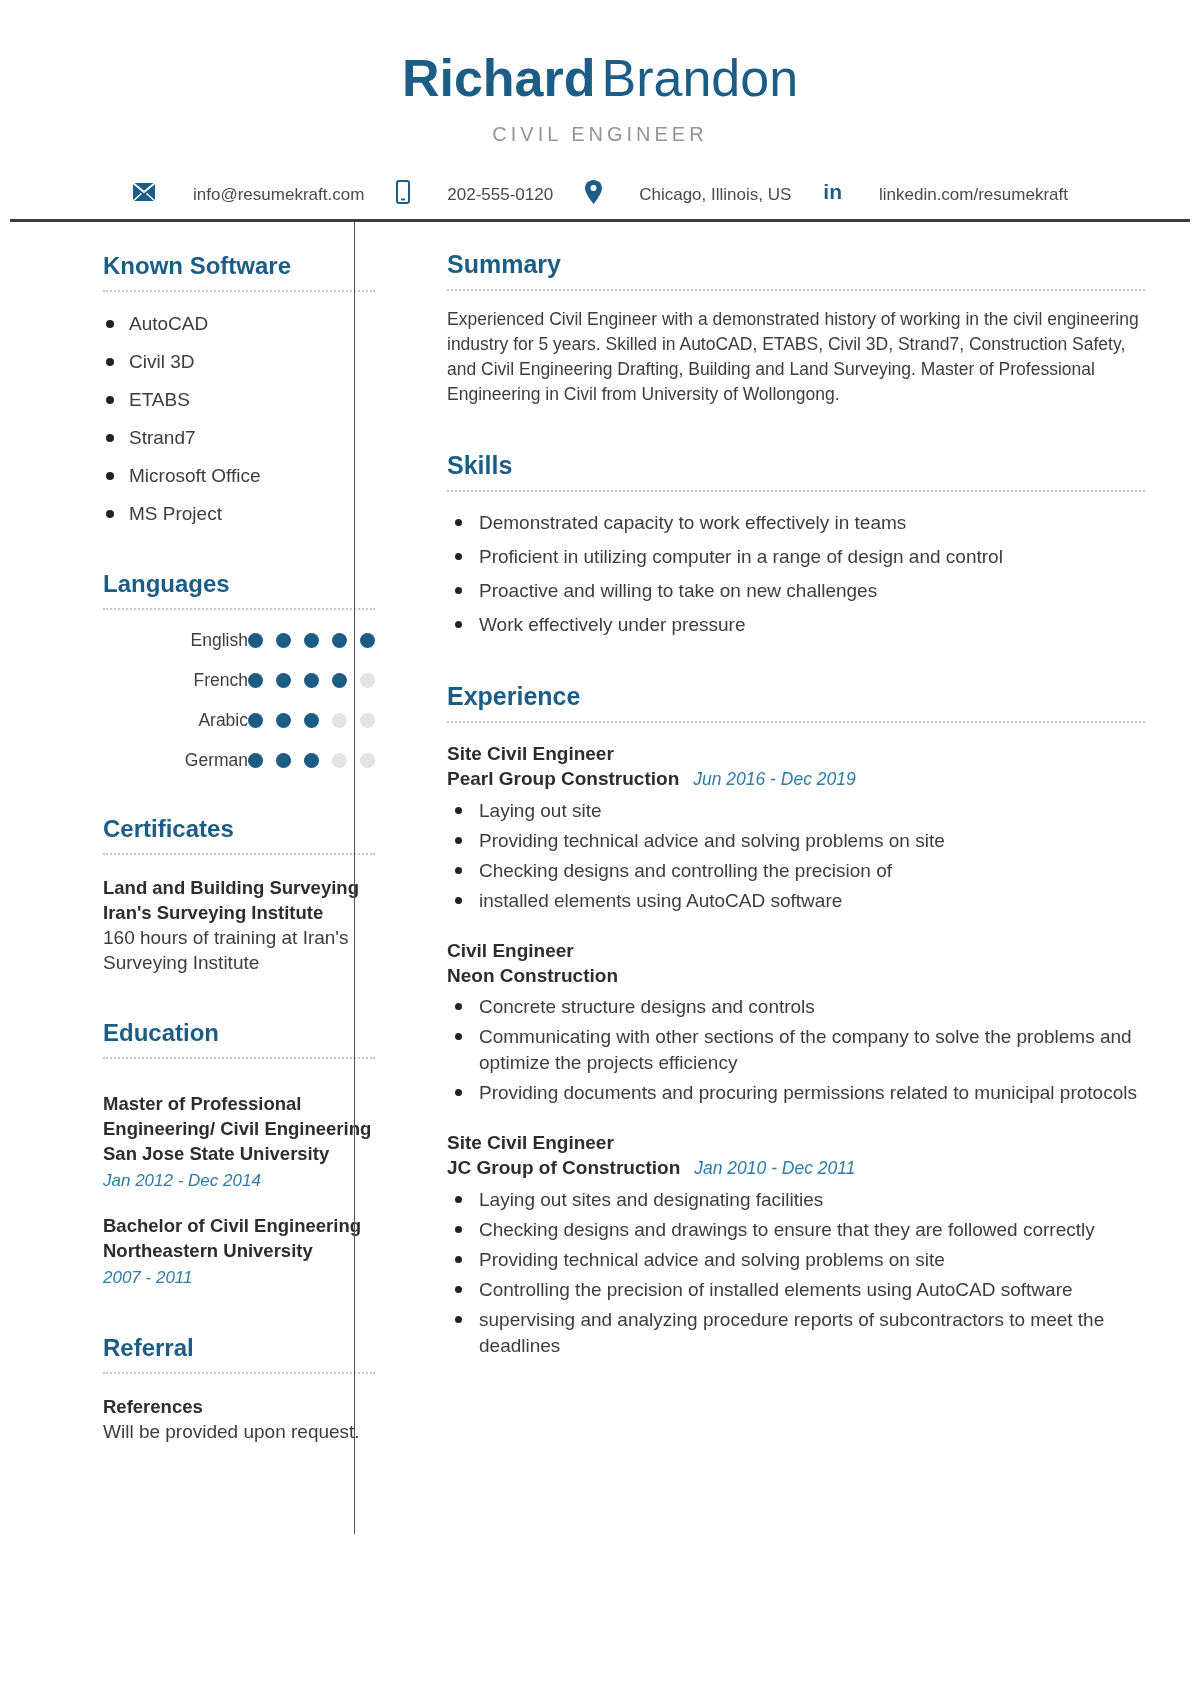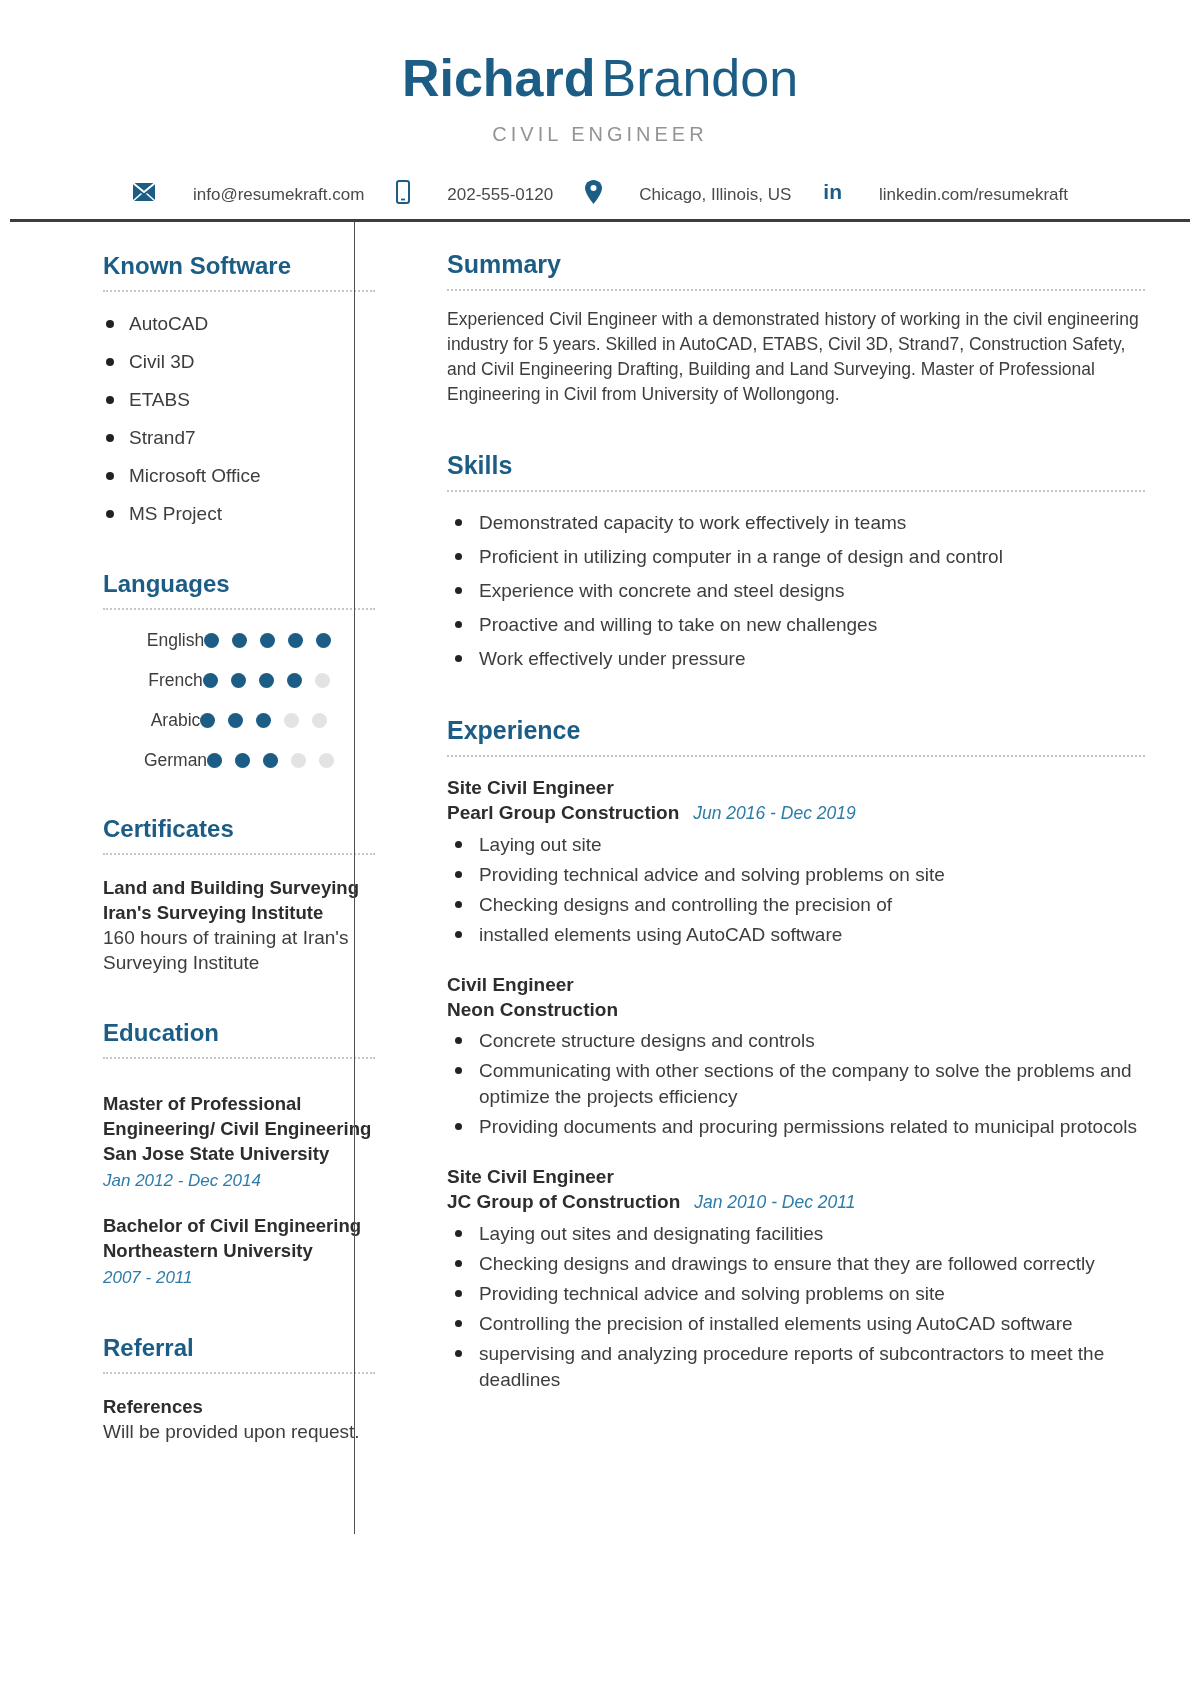--- a/index.html
+++ b/index.html
@@ -42,21 +42,21 @@
   .right-col .sec-title{font-size:25px;}
 
   
   ul.plain{list-style:none;}
   li.bullet{position:relative;padding-left:26px;font-size:19px;color:var(--body-text);margin-bottom:14px;line-height:24px;}
   li.bullet::before{content:"";position:absolute;left:3px;top:8px;width:8px;height:8px;border-radius:50%;background:#222;}
   .left-col ul.plain{margin-top:20px;}
 
   
   .lang-list{margin-top:20px;}
-  .lang-row{display:flex;justify-content:center;align-items:center;margin-bottom:19px;}
+  .lang-row{display:flex;justify-content:flex-end;align-items:center;margin-bottom:19px;}
   .lang-label{font-size:17.5px;color:var(--body-text);}
   .lang-dots{display:flex;gap:13px;}
   .lvl-dot{width:15px;height:15px;border-radius:50%;background:var(--dot-empty);}
   .lvl-dot.filled{background:var(--accent);}
 
   
   .block{margin-top:20px;}
   .b-bold{font-size:18.5px;font-weight:700;color:var(--bold-text);line-height:25px;}
   .b-normal{font-size:19px;color:var(--body-text);line-height:25px;}
   .b-dates{font-size:17px;font-style:italic;color:var(--date-blue);line-height:25px;margin-top:2px;}
@@ -229,21 +229,20 @@
       <div class="sec">
         <div class="sec-title">Summary</div>
         <p class="summary-text">Experienced Civil Engineer with a demonstrated history of working in the civil engineering industry for 5 years. Skilled in AutoCAD, ETABS, Civil 3D, Strand7, Construction Safety, and Civil Engineering Drafting, Building and Land Surveying. Master of Professional Engineering in Civil from University of Wollongong.</p>
       </div>
 
       <div class="sec">
         <div class="sec-title">Skills</div>
         <ul class="plain" id="skills-list">
             <li class="bullet">Demonstrated capacity to work effectively in teams</li>
             <li class="bullet">Proficient in utilizing computer in a range of design and control</li>
-            <li class="bullet">Experience with concrete and steel designs</li>
             <li class="bullet">Proactive and willing to take on new challenges</li>
             <li class="bullet">Work effectively under pressure</li>
           </ul>
       </div>
 
       <div class="sec">
         <div class="sec-title">Experience</div>
         <div id="experience-list">
             <div class="job">
               <div class="job-role">Site Civil Engineer</div>

